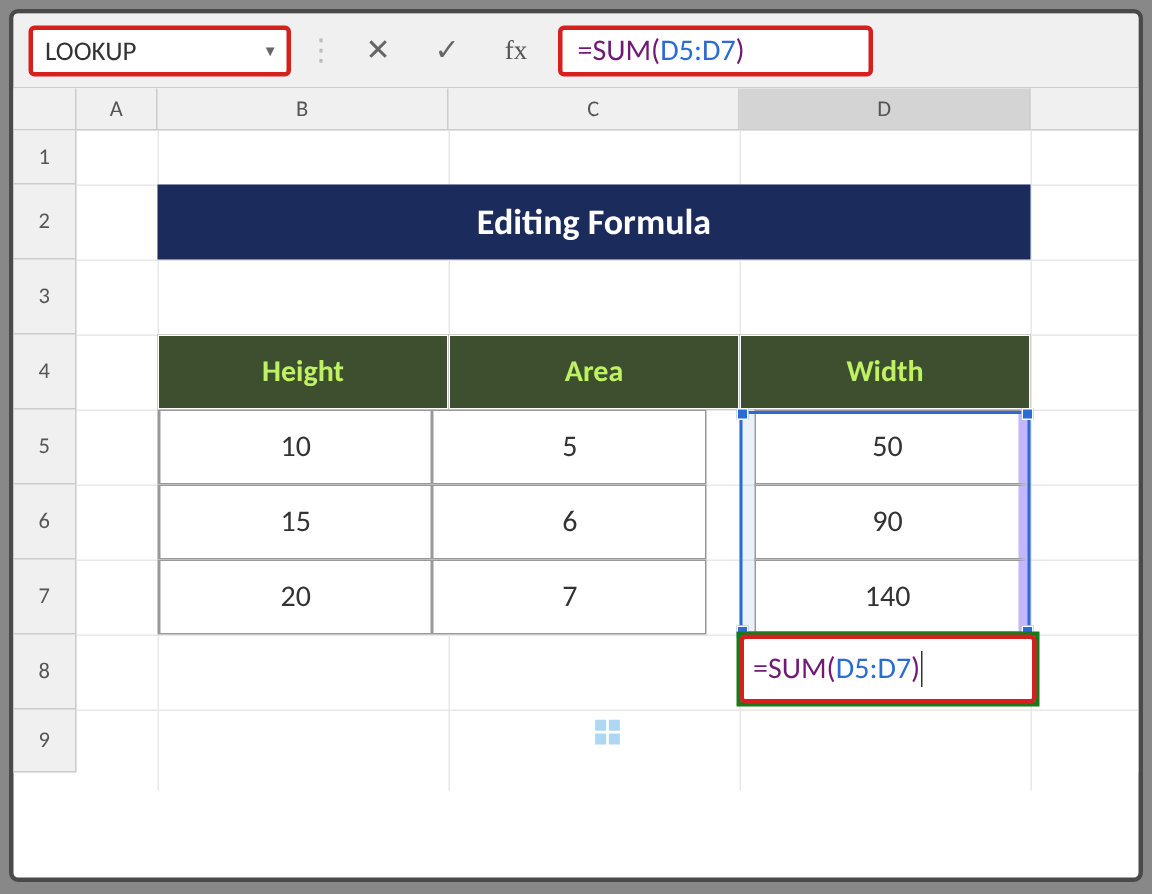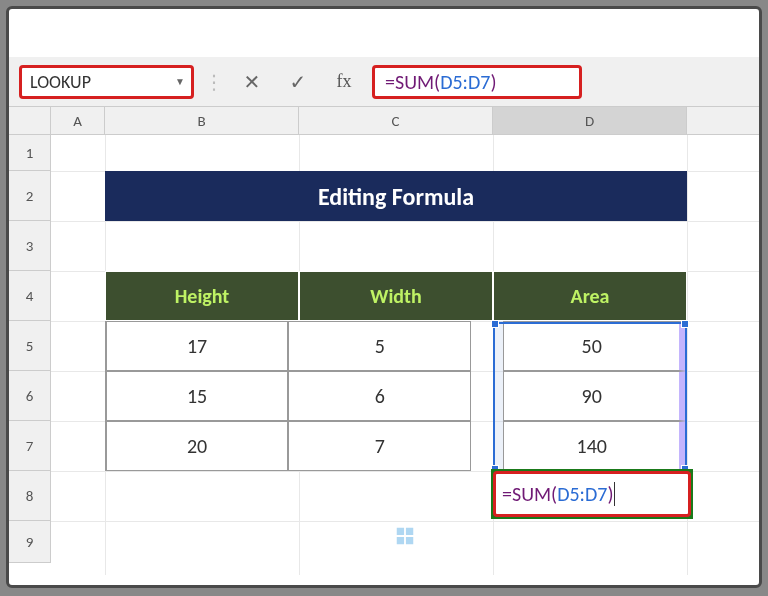--- a/index.html
+++ b/index.html
@@ -1,19 +1,19 @@
 <!DOCTYPE html>
 <html><head>
   <meta charset="utf-8">
   <style>
     * { box-sizing: border-box; margin: 0; padding: 0; }
     body { font-family: Calibri, Arial, sans-serif; background: #888; width: 768px; height: 596px; overflow: hidden; }
     .frame { background: #fff; border: 3px solid #4a4a4a; border-radius: 6px; margin: 6px; height: 582px; position: relative; overflow: hidden; }
     
-    .formula-bar { display: flex; align-items: center; height: 50px; background: #f0f0f0; border-bottom: 1px solid #ccc; padding: 4px 10px; gap: 10px; margin-top: 48px; }
+    .formula-bar { display: flex; align-items: center; height: 50px; background: #f0f0f0; border-bottom: 1px solid #ccc; padding: 4px 10px; gap: 10px; }
     .name-box { width: 175px; height: 34px; background: #fff; border: 1px solid #ccc; display: flex; align-items: center; padding: 0 8px; font-size: 18px; color: #333; position: relative; border: 3px solid #d62020; border-radius: 4px; }
     .name-box .dropdown { position: absolute; right: 6px; color: #666; font-size: 10px; }
     .fb-sep { color: #bbb; font-size: 20px; }
     .fb-btn { width: 36px; height: 30px; display: flex; align-items: center; justify-content: center; color: #666; font-size: 18px; cursor: pointer; }
     .fb-btn.cancel { font-size: 20px; }
     .fb-btn.enter { font-size: 20px; }
     .fx-label { font-family: 'Times New Roman', serif; font-size: 18px; color: #555; }
     .formula-input { flex: 0 0 210px; height: 34px; background: #fff; border: 3px solid #d62020; border-radius: 4px; padding: 0 10px; font-size: 20px; color: #333; display: flex; align-items: center; }
     
     .grid-area { position: relative; background: #fff; }
@@ -128,25 +128,25 @@
           <div class="col-line cCl"></div>
           <div class="col-line cDl"></div>
 
         <div class="title-banner">Editing Formula</div>
 
         <div class="selection-range"></div>
 
         <div class="data-table">
           <div class="dt-header">
             <div class="dt-hcell">Height</div>
+            <div class="dt-hcell">Area</div>
             <div class="dt-hcell">Width</div>
-            <div class="dt-hcell">Area</div>
           </div>
           <div class="dt-row">
-            <div class="dt-cell">17</div>
+            <div class="dt-cell">10</div>
             <div class="dt-cell">5</div>
             <div class="dt-cell last">50</div>
           </div>
           <div class="dt-row">
             <div class="dt-cell">15</div>
             <div class="dt-cell">6</div>
             <div class="dt-cell last">90</div>
           </div>
           <div class="dt-row">
             <div class="dt-cell">20</div>

